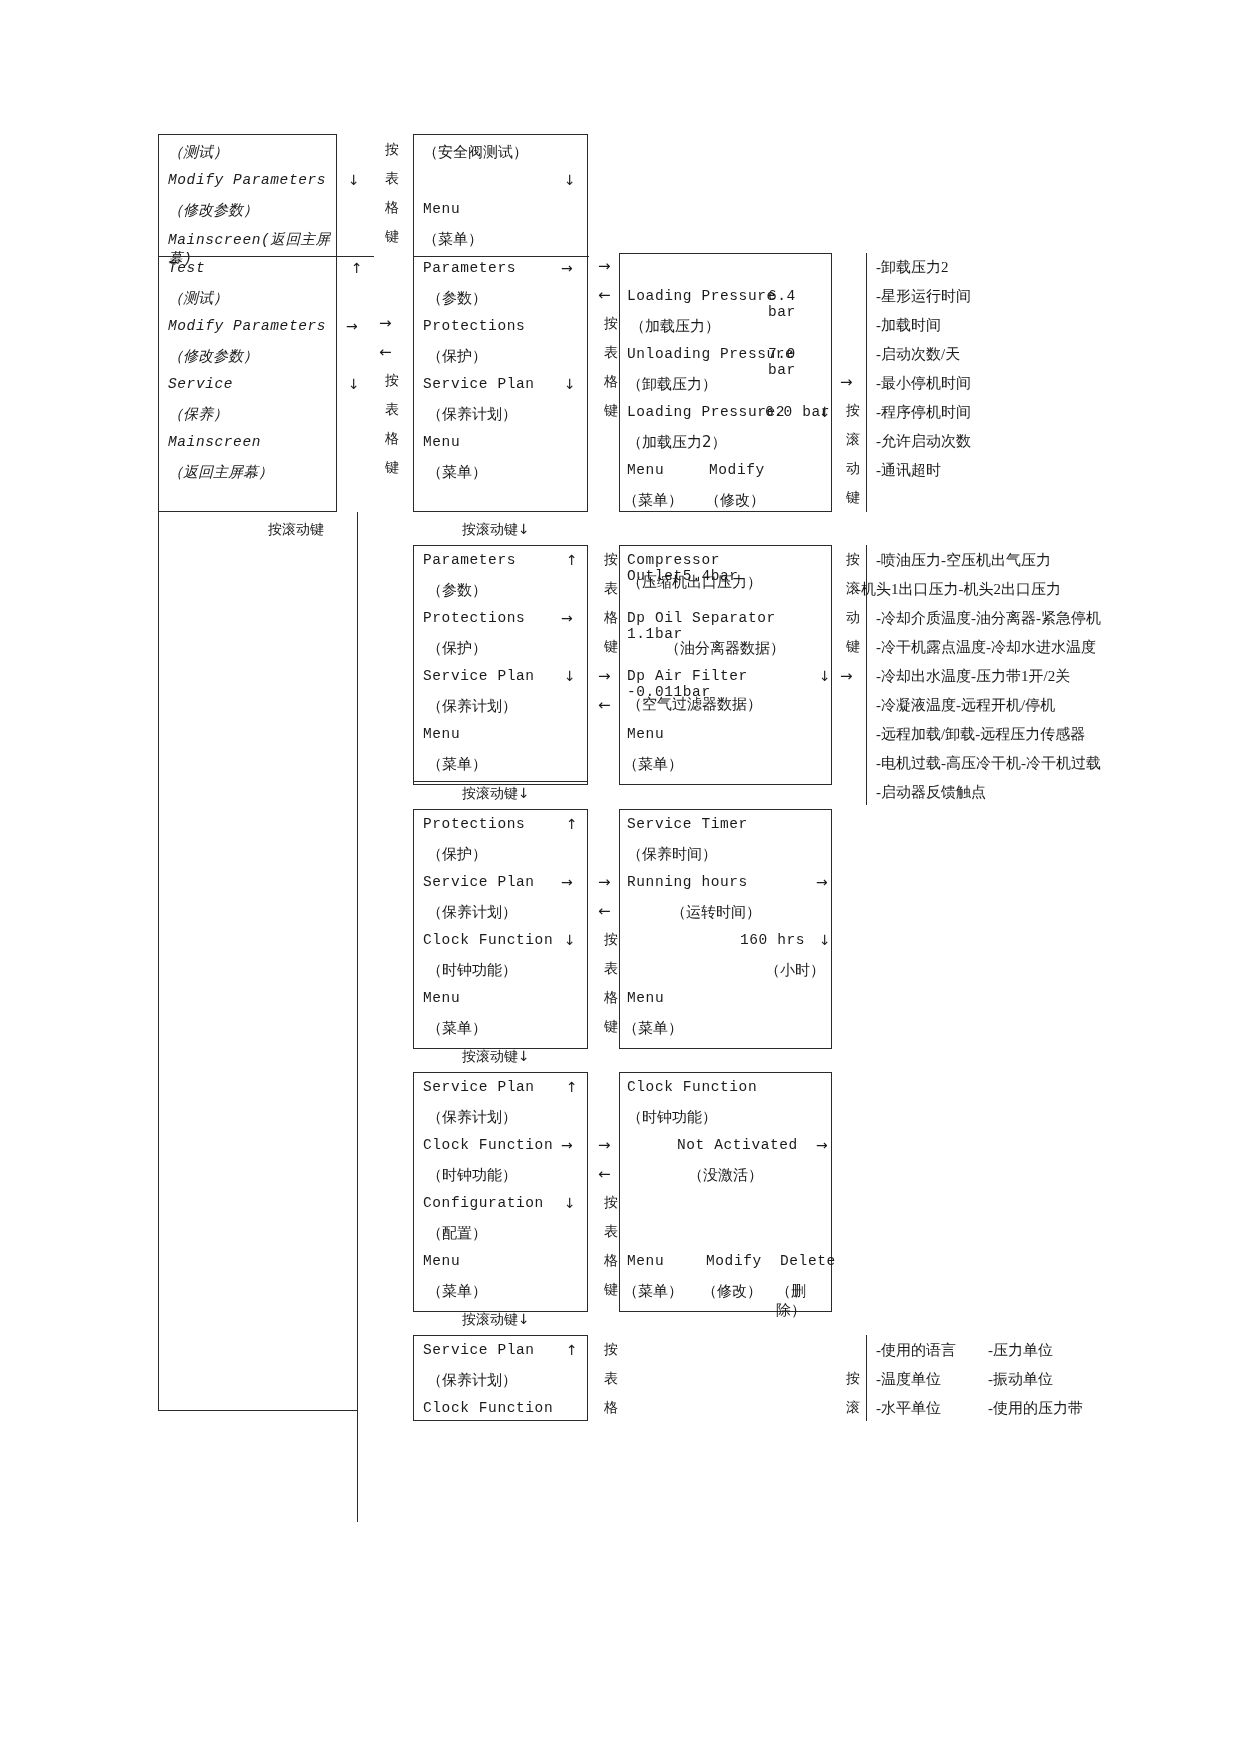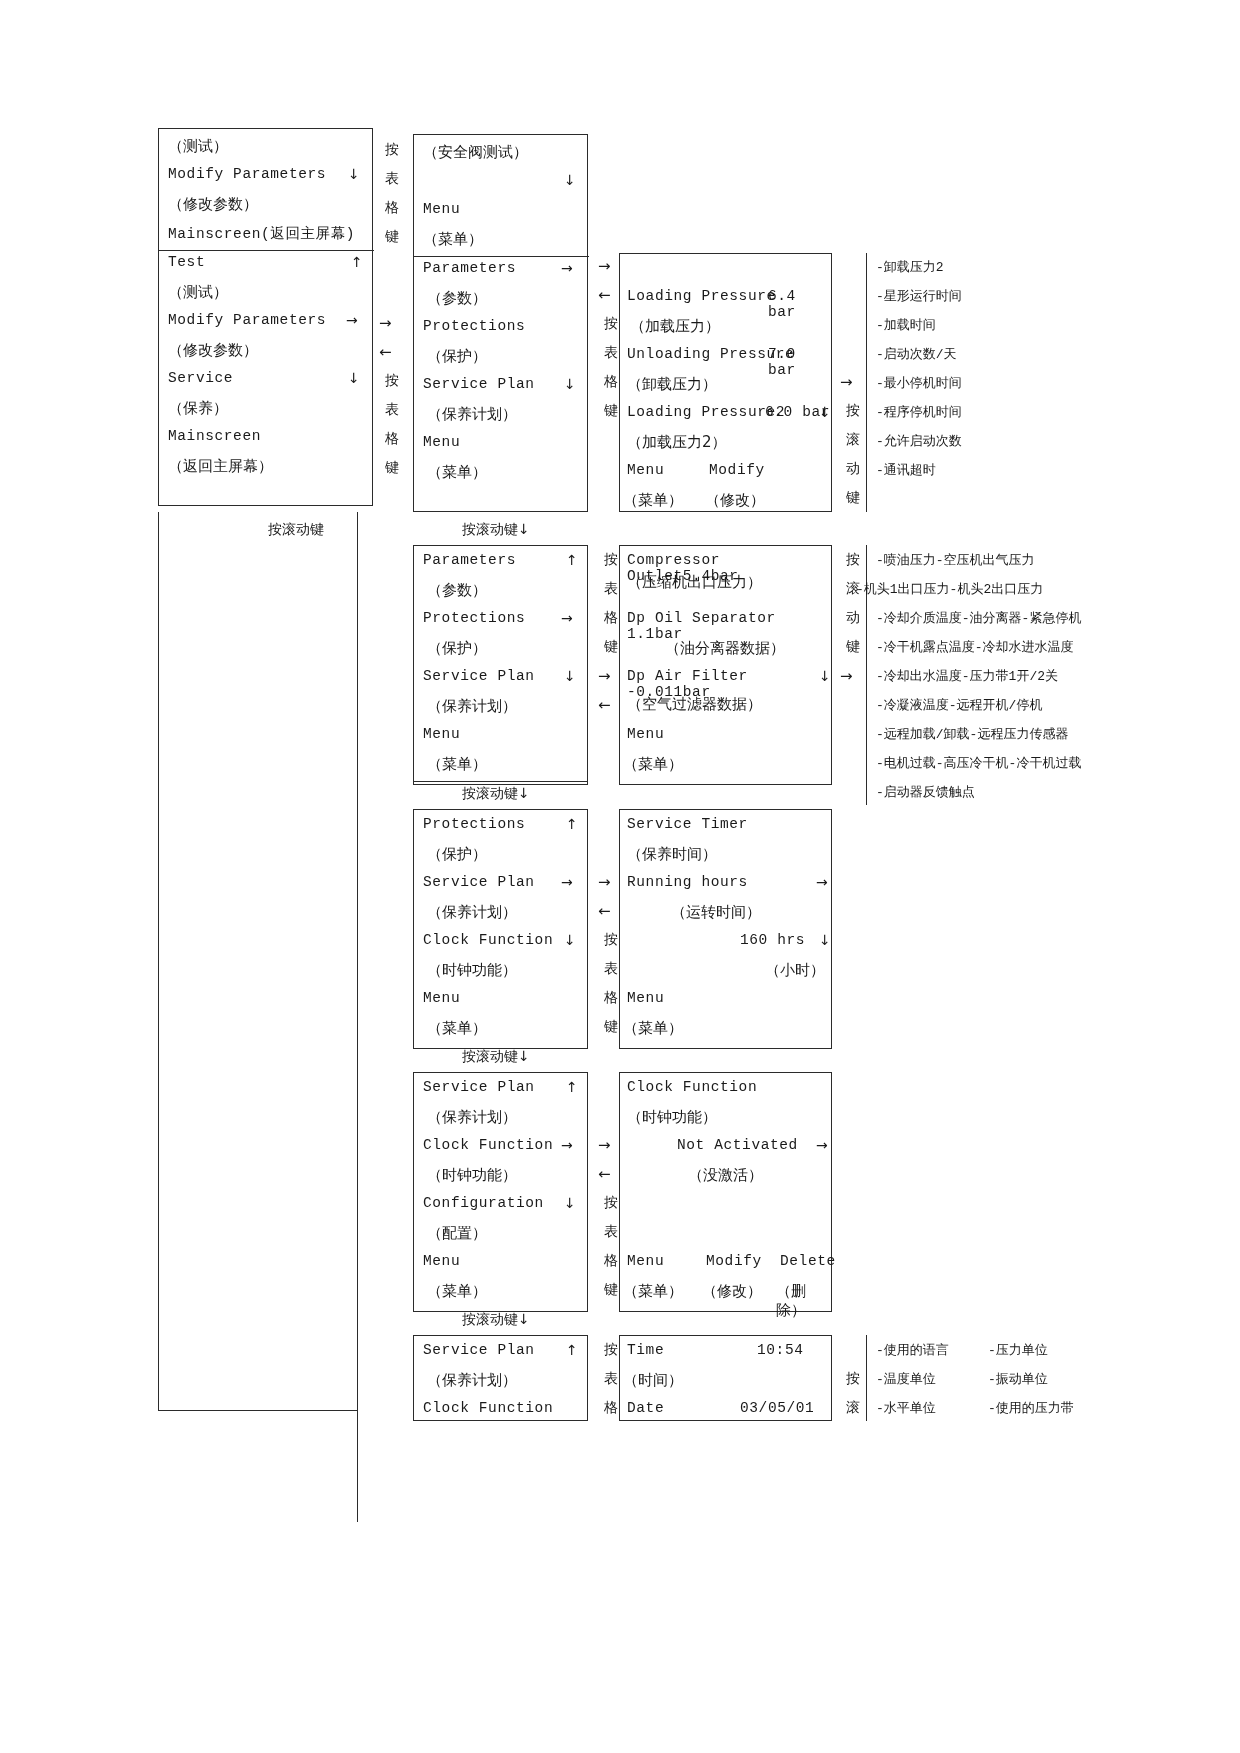--- a/index.html
+++ b/index.html
@@ -66,36 +66,36 @@
     width: 20px;
   }
   .scrollnote {
     position: absolute;
     font-family: "DejaVu Sans", "Liberation Sans", sans-serif;
     font-size: 14px;
     white-space: nowrap;
   }
   .annot {
     position: absolute;
-    font-family: Liberation Mono, monospace;
-    font-size: 13px;
+    font-family: Liberation Serif, serif;
+    font-size: 15px;
     white-space: nowrap;
   }
   .conn-arrow {
     position: absolute;
     font-family: "DejaVu Sans", sans-serif;
     font-size: 15px;
   }
 </style>
 </head>
 <body>
 
 <div class="page">
 
-  <div class="lcd" style="left:158px; top:128px; width:215px; height:378px;">
+  <div class="lcd" style="left:158px; top:134px; width:179px; height:378px;font-style:italic;">
 
     <div class="lbl-cn cn" style="left:9px; top:8px;">（测试）</div>
     <div class="lbl-en mono" style="left:9px; top:37px;">Modify Parameters</div>
     <div class="arrow" style="left:189px; top:38px;">↓</div>
     <div class="lbl-cn cn" style="left:9px; top:66px;">（修改参数）</div>
     <div class="lbl-en mono" style="left:9px; top:95px;">Mainscreen(返回主屏幕)</div>
     <div class="divider" style="left:0; top:121px; width:215px;"></div>
 
     <div class="lbl-en mono" style="left:9px; top:125px;">Test</div>
     <div class="arrow" style="left:192px; top:126px;">↑</div>
@@ -314,27 +314,20 @@
     <div class="lbl-en mono" style="left:9px; top:6px;">Service Plan</div>
     <div class="arrow" style="left:152px; top:7px;">↑</div>
     <div class="lbl-cn cn" style="left:13px; top:35px;">（保养计划）</div>
     <div class="lbl-en mono" style="left:9px; top:64px;">Clock Function</div>
   </div>
 
   <div class="keycol" style="left:601px; top:1341px;">按</div>
   <div class="keycol" style="left:601px; top:1370px;">表</div>
   <div class="keycol" style="left:601px; top:1399px;">格</div>
 
-  <div class="lcd" style="left:619px; top:1335px; width:213px; height:86px;">
-    <div class="lbl-en mono" style="left:7px; top:6px;">Time</div>
-    <div class="lbl-en mono" style="left:137px; top:6px;">10:54</div>
-    <div class="lbl-cn cn" style="left:3px; top:35px;">（时间）</div>
-    <div class="lbl-en mono" style="left:7px; top:64px;">Date</div>
-    <div class="lbl-en mono" style="left:120px; top:64px;">03/05/01</div>
-  </div>
 
   <div class="keycol" style="left:843px; top:1370px;">按</div>
   <div class="keycol" style="left:843px; top:1399px;">滚</div>
 
   <div class="vline" style="left:866px; top:1335px; height:86px;"></div>
   <div class="annot" style="left:876px; top:1341px;">-使用的语言</div>
   <div class="annot" style="left:988px; top:1341px;">-压力单位</div>
   <div class="annot" style="left:876px; top:1370px;">-温度单位</div>
   <div class="annot" style="left:988px; top:1370px;">-振动单位</div>
   <div class="annot" style="left:876px; top:1399px;">-水平单位</div>

